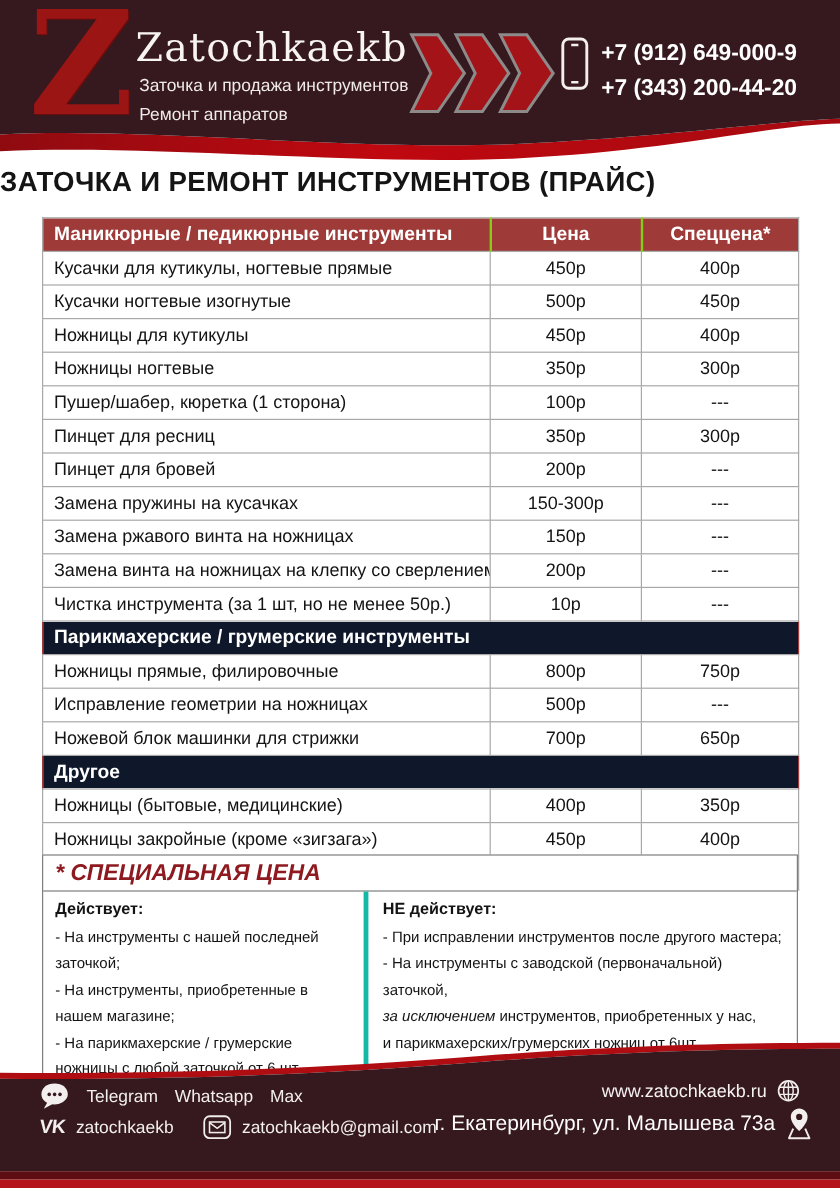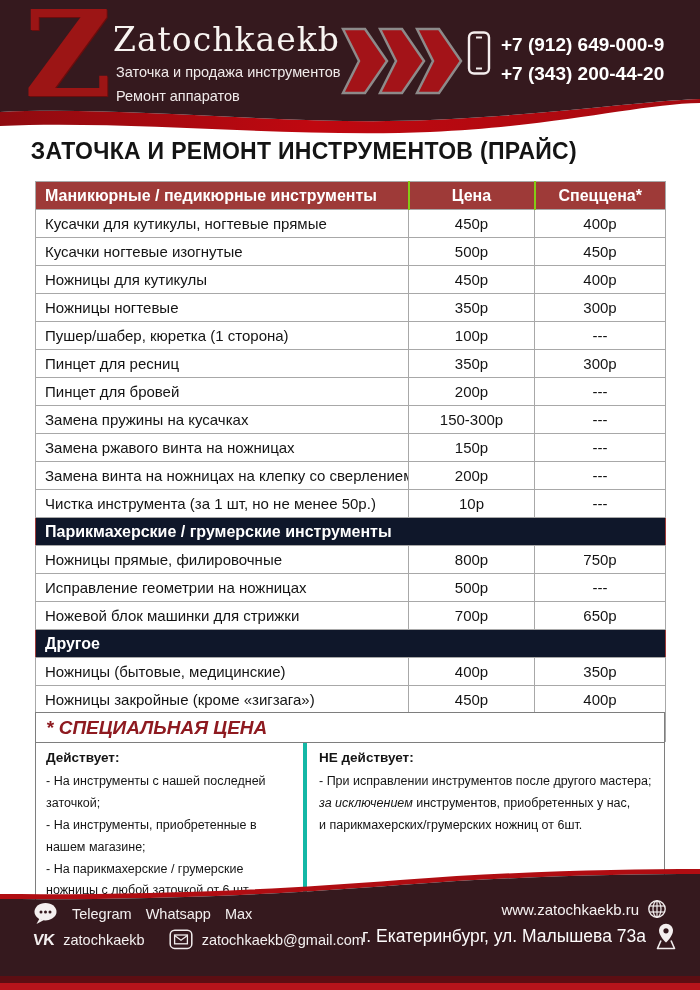--- a/index.html
+++ b/index.html
@@ -11,21 +11,21 @@
           font-size:120px;line-height:0.83;color:#9c1515;text-shadow:1px 1px 0 #6b0d0d;}
   .brand{position:absolute;left:113px;top:20px;font-family:"DejaVu Serif",serif;font-size:33px;
          color:#f8f4f1;letter-spacing:1px;}
   .tagline1{position:absolute;left:116px;top:64px;font-size:14.5px;color:#f0eaea;}
   .tagline2{position:absolute;left:116px;top:88px;font-size:14.5px;color:#f0eaea;}
   .chevrons{position:absolute;left:341px;top:27px;}
   .phone-wrap{position:absolute;left:466px;top:30px;display:flex;align-items:flex-start;}
   .phone-numbers{margin-left:9px;color:#ffffff;font-weight:bold;font-size:19px;line-height:29px;white-space:nowrap;}
 
   
-  .page-title{position:absolute;left:0;top:138px;width:577px;text-align:right;
+  .page-title{position:absolute;left:0;top:138px;width:577px;text-align:left;
               font-size:23px;font-weight:bold;color:#141414;letter-spacing:0.3px;}
 
   
   .price-table{position:absolute;left:35px;top:181px;width:630px;border-collapse:collapse;
                table-layout:fixed;font-size:15px;color:#141414;}
   .price-table td,.price-table th{border:1px solid #a8a8a8;height:25px;overflow:hidden;white-space:nowrap;}
   .price-table th{background:#9e3a38;color:#fff;font-size:16px;font-weight:bold;}
   .price-table th.hname{text-align:left;padding-left:9px;}
   .price-table th.hsep{border-left:2px solid #84cc16;}
   .price-table td.n{text-align:left;padding-left:9px;}
@@ -219,20 +219,21 @@
     <div class="special-body">
       <div class="special-left">
         <p class="col-title">Действует:</p>
         <div class="terms-line">- На инструменты с нашей последней заточкой;</div>
         <div class="terms-line">- На инструменты, приобретенные в нашем магазине;</div>
         <div class="terms-line">- На парикмахерские / грумерские ножницы с любой заточкой от 6 шт.</div>
       </div>
       <div class="special-right">
         <p class="col-title">НЕ действует:</p>
         <div class="terms-line">- При исправлении инструментов после другого мастера;</div>
+        <div class="terms-line">- На инструменты с заводской (первоначальной) заточкой,</div>
         <div class="terms-line"><span class="terms-italic">за исключением</span><span> инструментов, приобретенных у нас,</span></div>
         <div class="terms-line">и парикмахерских/грумерских ножниц от 6шт.</div>
       </div>
     </div>
   </div>
 
   <div class="footer">
     <svg class="footer-svg" width="700" height="44" viewBox="0 0 700 44">
       <path d="M0 28 C140 29 260 25 400 14 C520 5 620 3 700 3 L700 8 C620 8 520 10 400 19 C260 30 140 34 0 33 Z" fill="#b00d12"></path>
       <path d="M0 33 C140 34 260 30 400 19 C520 10 620 8 700 8 L700 44 L0 44 Z" fill="#35191e"></path>

